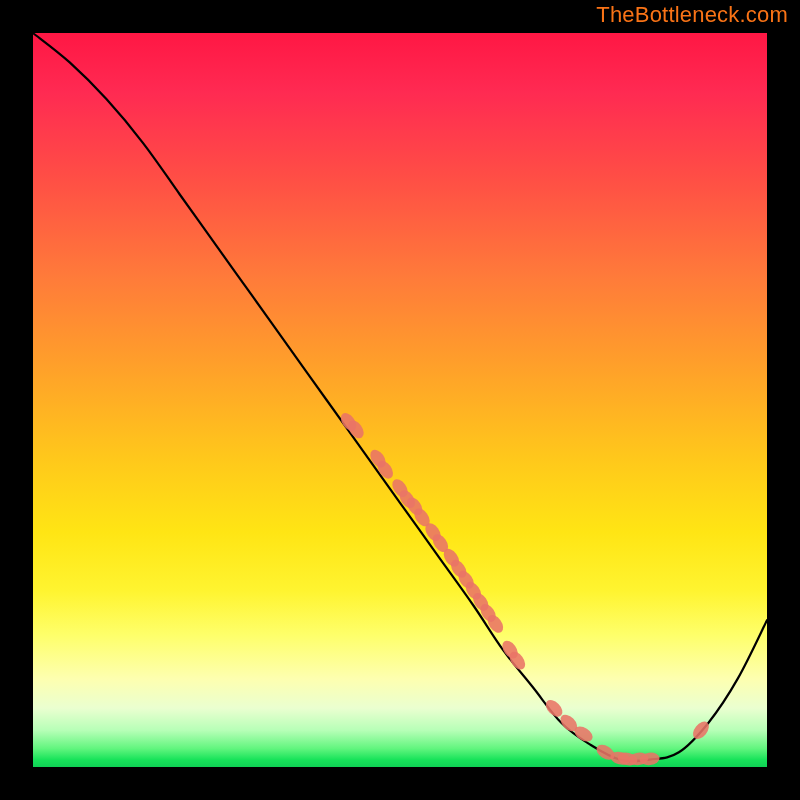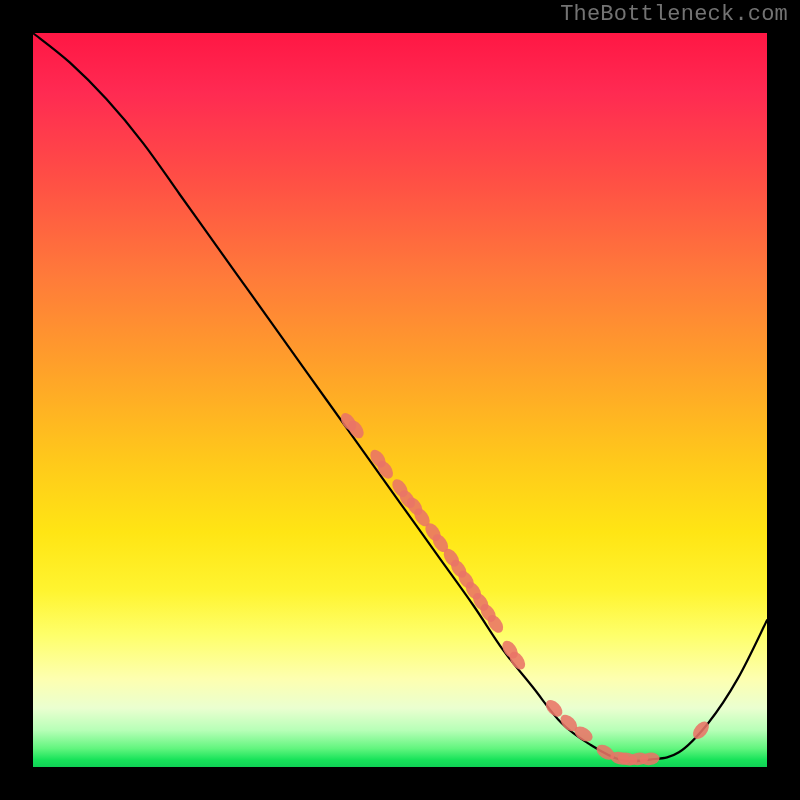--- a/index.html
+++ b/index.html
@@ -14,26 +14,25 @@
   .frame {
     position: relative;
     width: 800px;
     height: 800px;
     background: #000;
   }
   .watermark {
     position: absolute;
     top: 2px;
     right: 12px;
-    color: #737373;
+    color: #f97316;
     font-size: 22px;
     letter-spacing: 0.2px;
     font-weight: 400;
     z-index: 10;
-    font-family: Liberation Mono, monospace;
   }
   
   .plot {
     position: absolute;
     left: 33px;
     top: 33px;
     width: 734px;
     height: 734px;
     
     background: linear-gradient(

